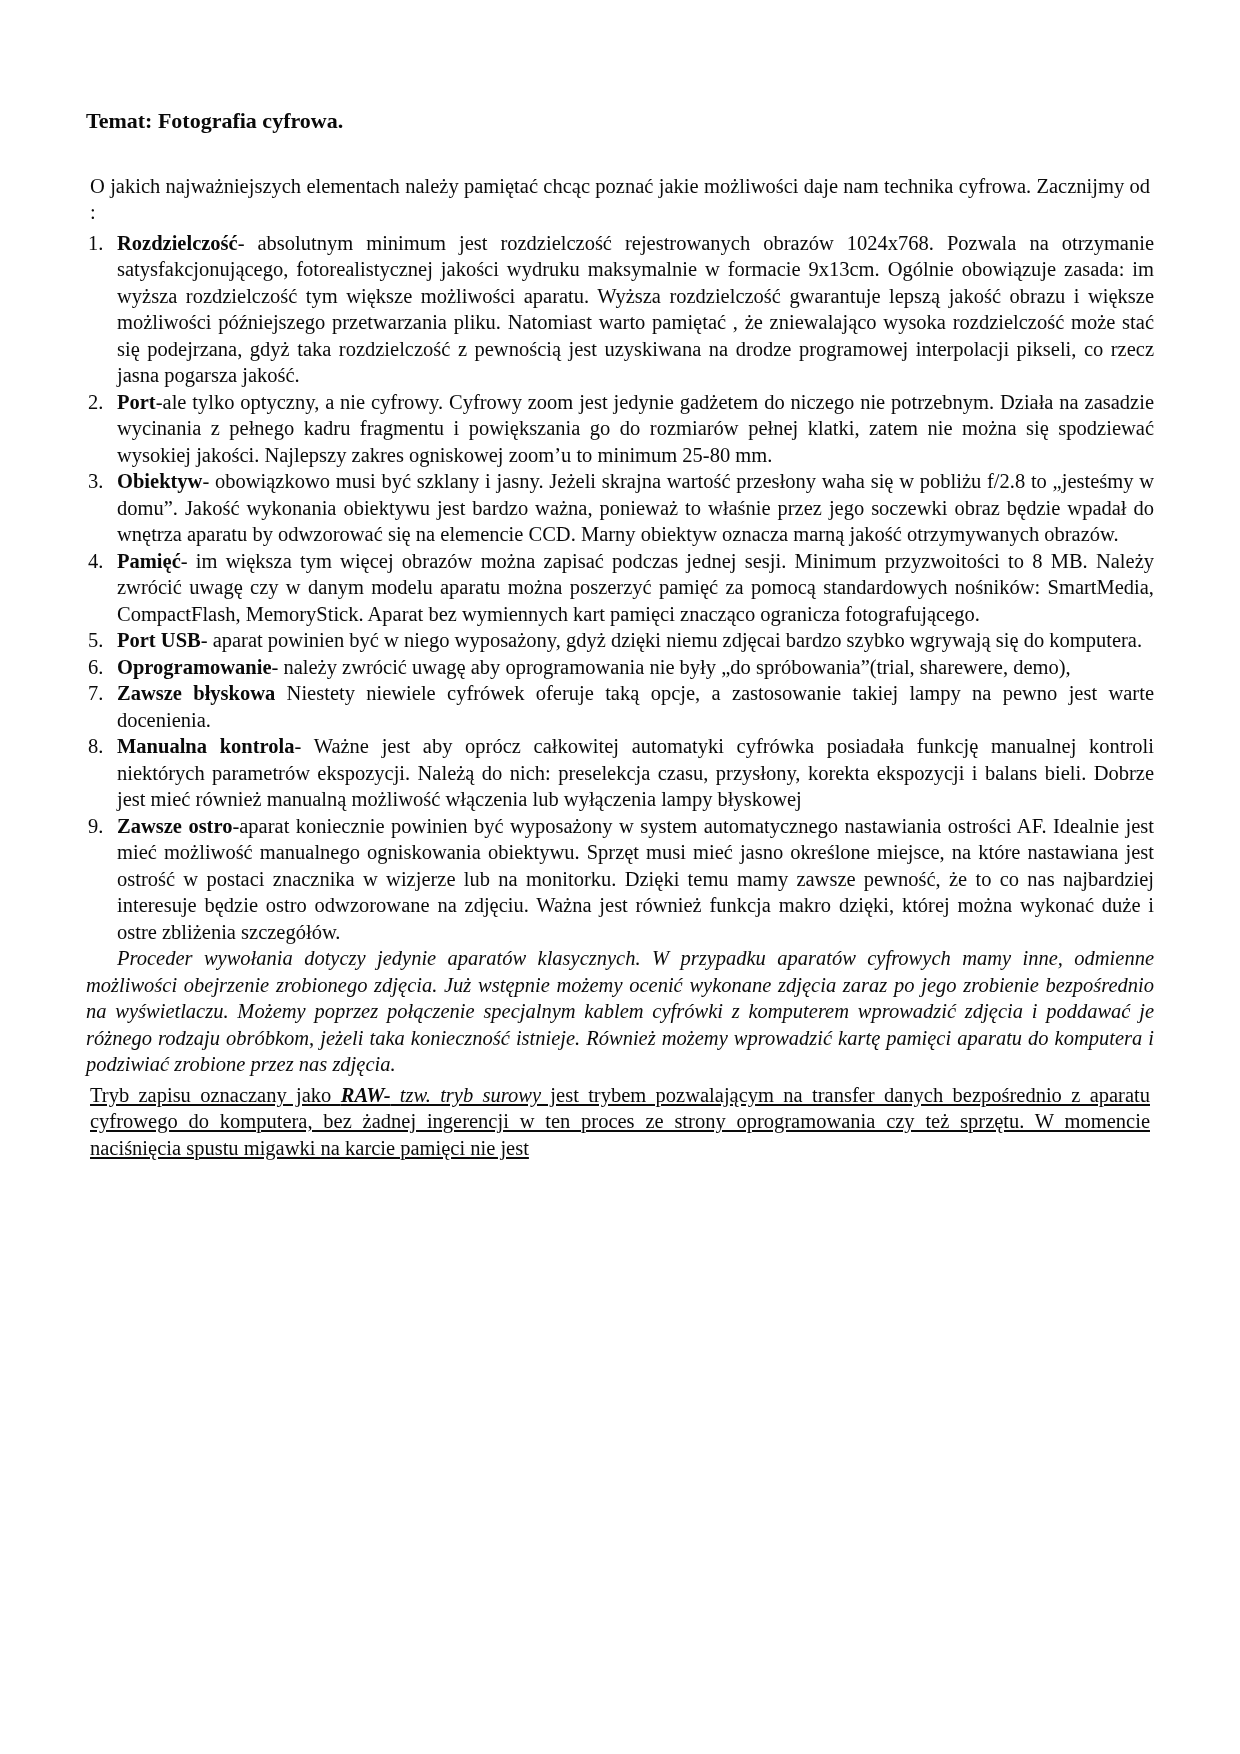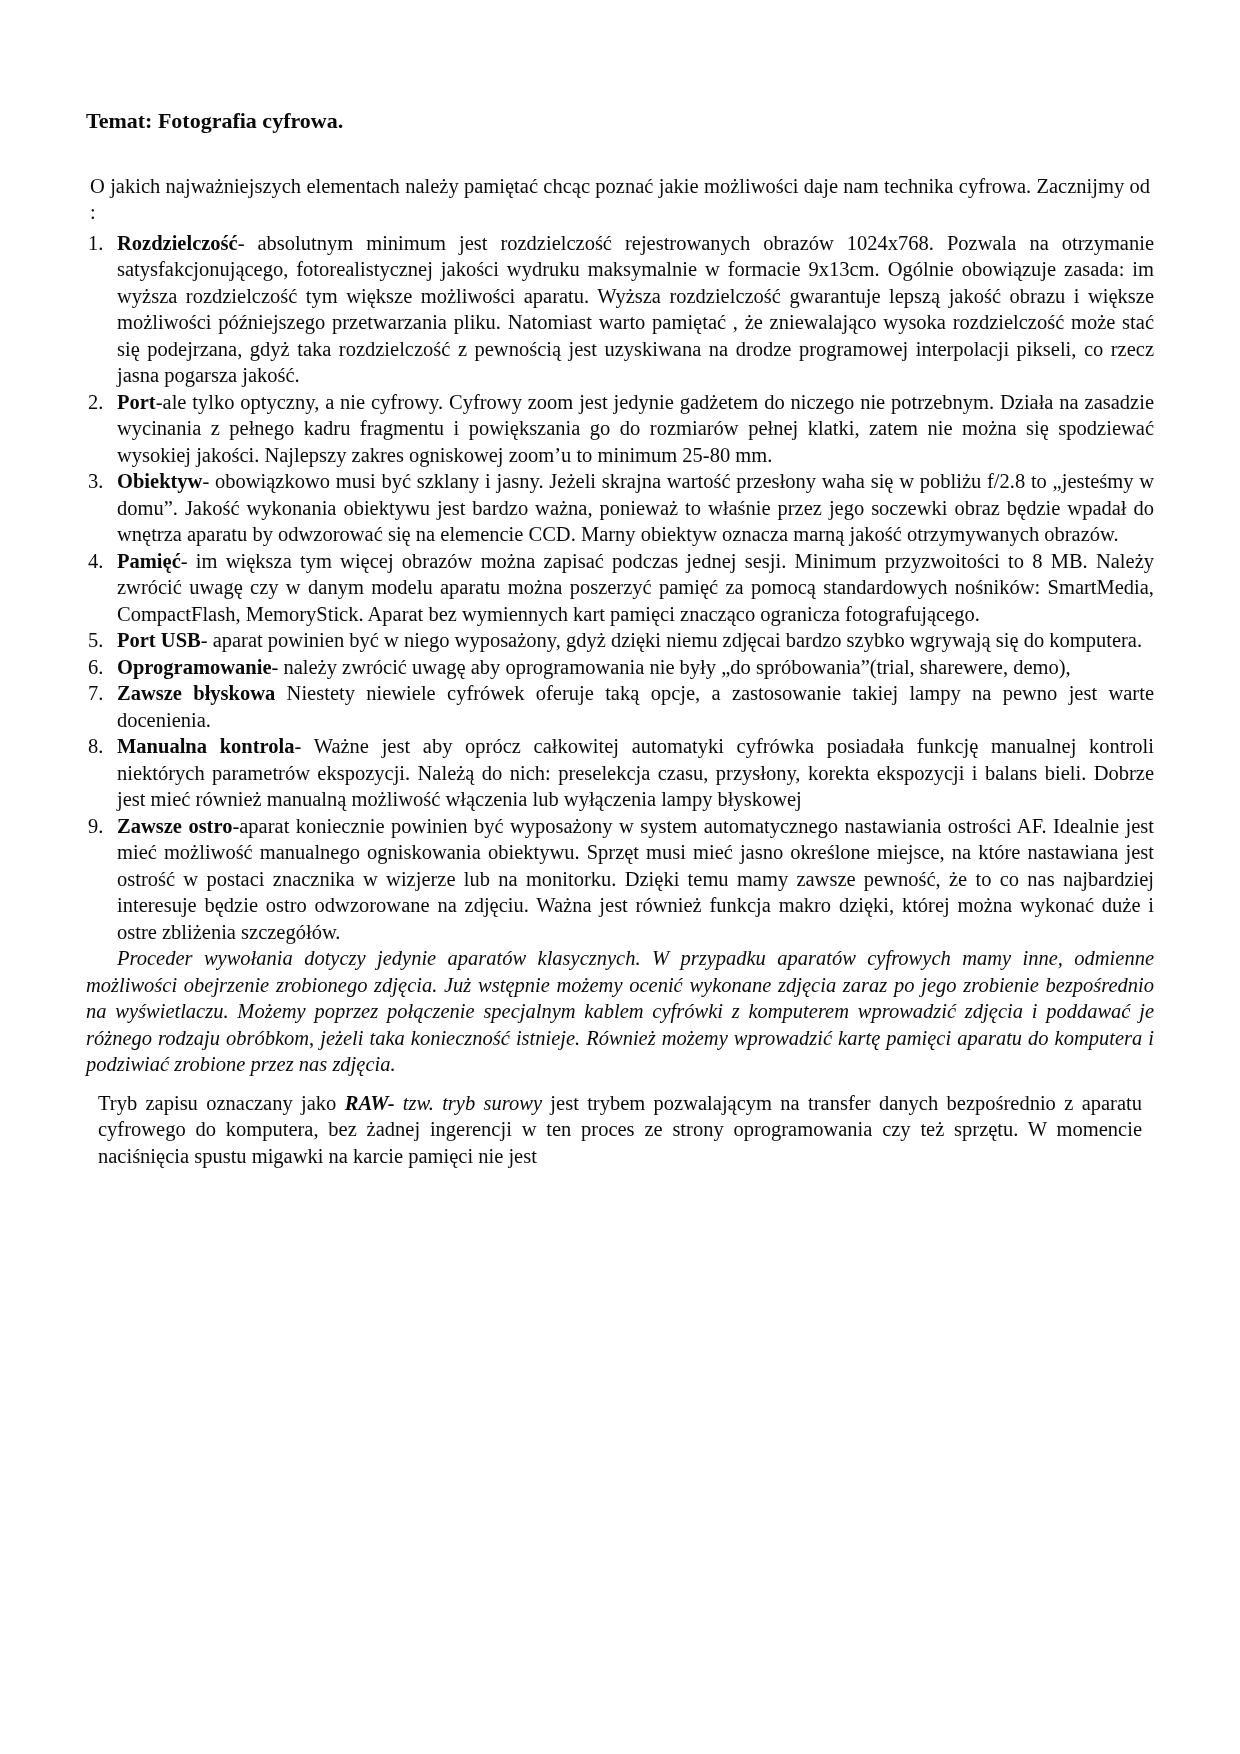--- a/index.html
+++ b/index.html
@@ -45,21 +45,22 @@
     top: 0;
     text-align: left;
   }
   .term { font-weight: bold; margin-top: 36px; }
   .para-indent {
     margin: 0;
     text-indent: 31px;
     font-style: italic;
   }
   .para {
-    margin: 12px;
+    margin: 4px;
+    text-decoration: underline;
   }
   .raw-term { font-weight: bold; font-style: italic; }
   .raw-italic { font-style: italic; }
 </style>
 </head>
 <body>
 
 <div class="page">
 
   <h1 class="doc-title">Temat:  Fotografia cyfrowa.</h1>

